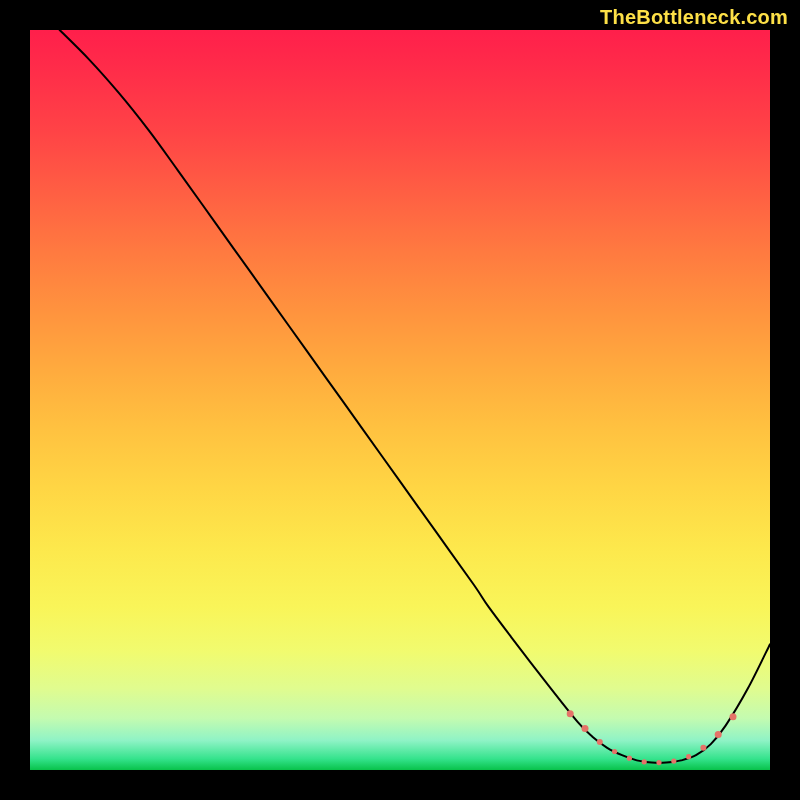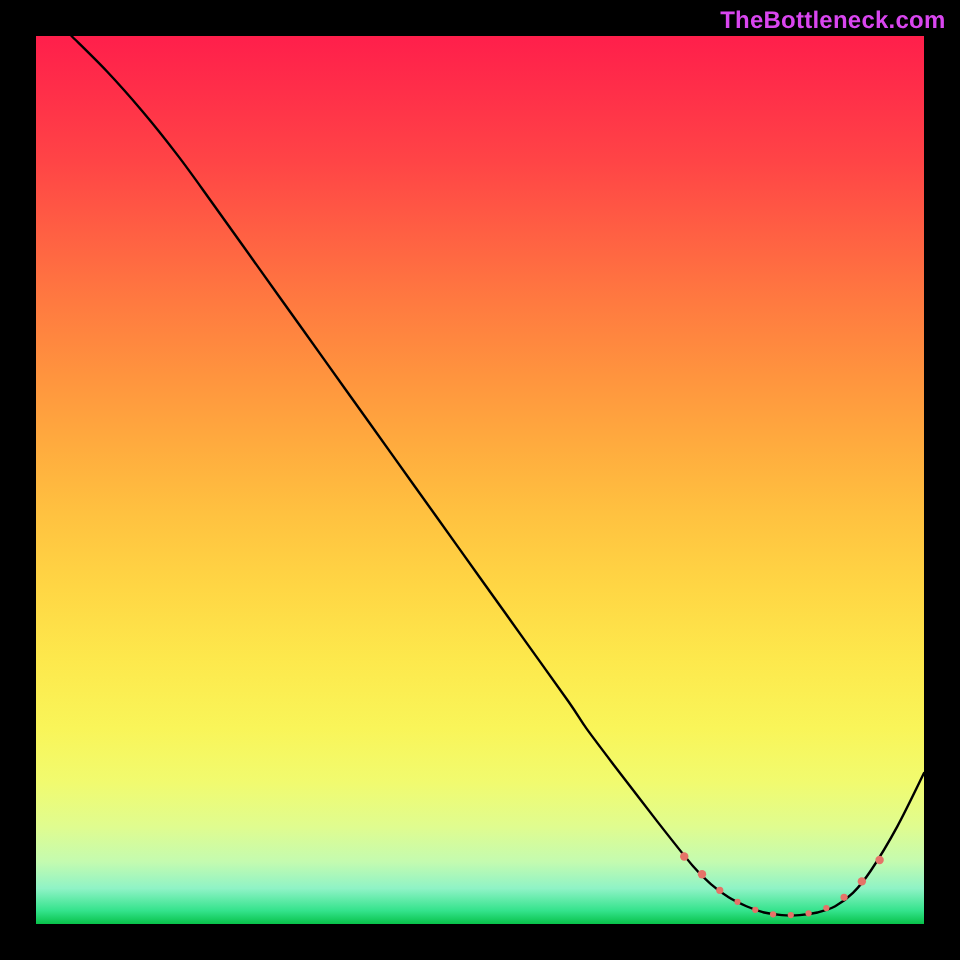--- a/index.html
+++ b/index.html
@@ -14,21 +14,21 @@
   .frame {
     position: relative;
     width: 800px;
     height: 800px;
     background: #000;
   }
   .watermark {
     position: absolute;
     top: 6px;
     right: 12px;
-    color: #d946ef;
+    color: #fde047;
     font-size: 20px;
     font-weight: 600;
     letter-spacing: 0.2px;
     user-select: none;
   }
   .plot-area {
     position: absolute;
     left: 30px;
     top: 30px;
     width: 740px;

